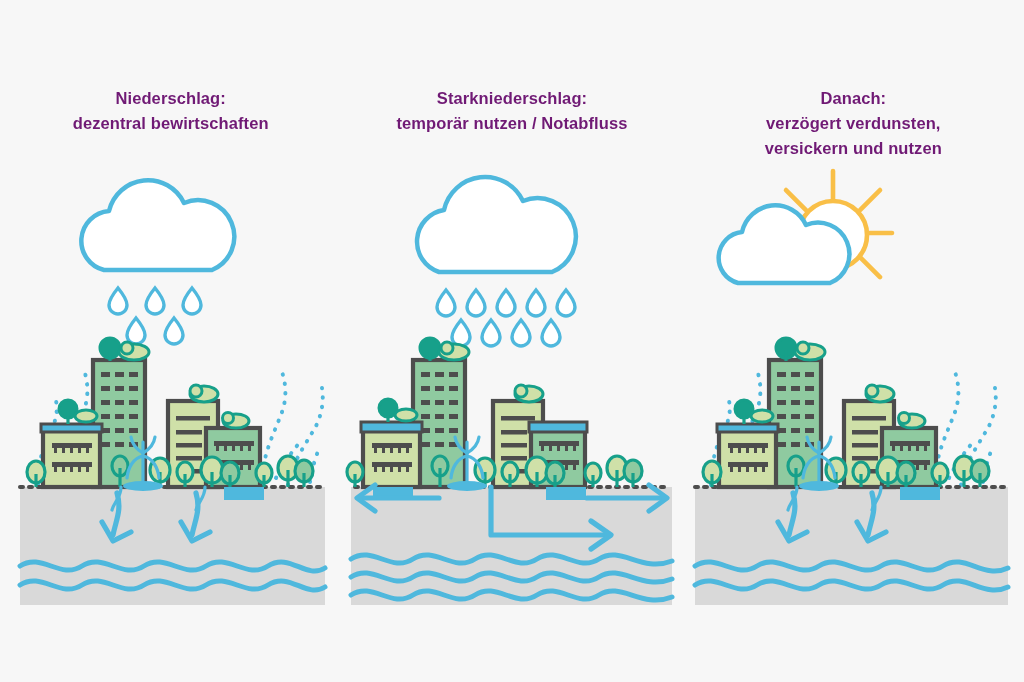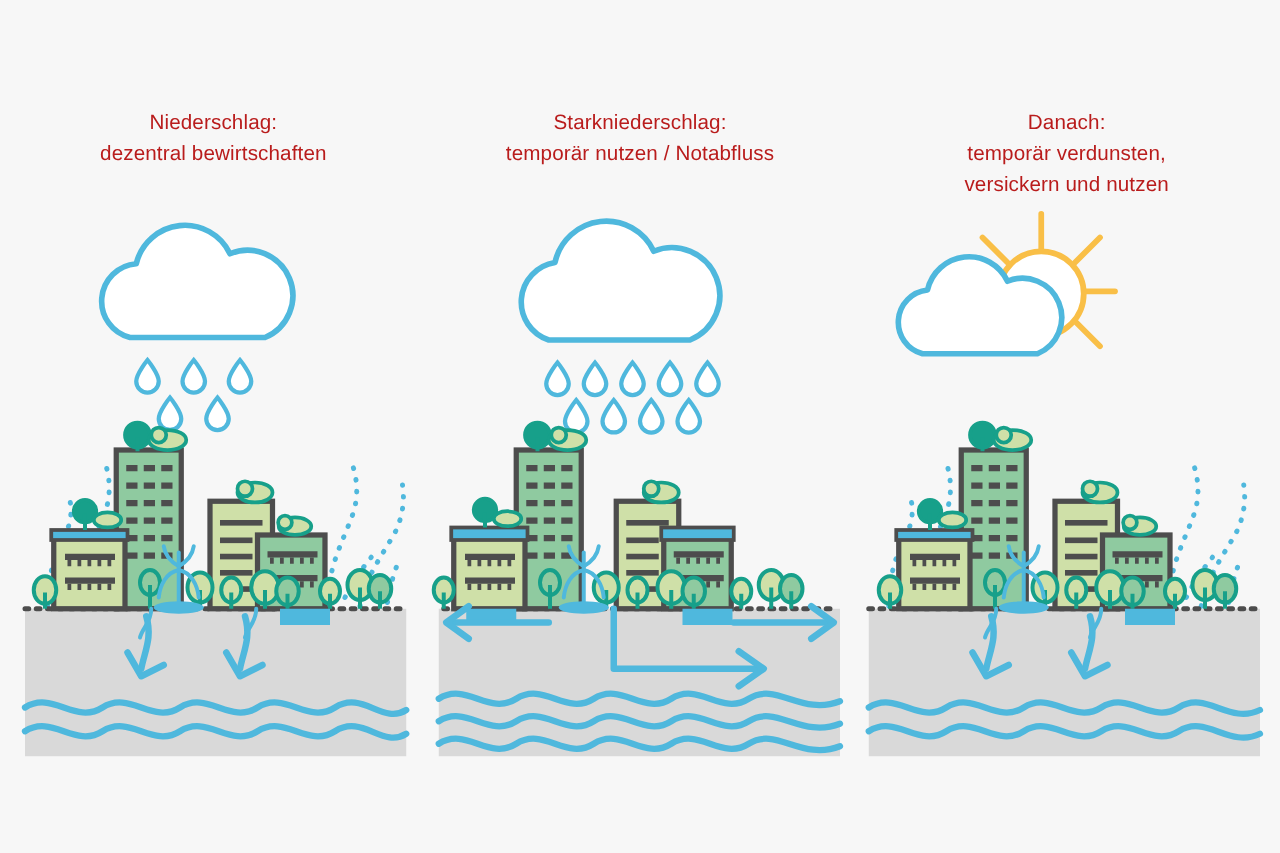--- a/index.html
+++ b/index.html
@@ -34,22 +34,22 @@
     width: 341.333px;
     height: 682px;
   }
   .panel-title {
     position: absolute;
     left: 0;
     top: 86px;
     width: 100%;
     text-align: center;
     font-size: 16.5px;
-    font-weight: normal;
-    color: #b91c1c;
+    font-weight: bold;
+    color: #701a75;
     line-height: 1.52;
     letter-spacing: 0.1px;
     white-space: pre-line;
   }
   .scene {
     position: absolute;
     left: 0;
     top: 160px;
     width: 341.333px;
     height: 450px;
@@ -442,21 +442,21 @@
             <path d="M10 399 C32 385, 50 413, 72 399 C94 385, 112 413, 134 399 C156 385, 174 413, 196 399 C218 385, 236 413, 258 399 C280 385, 300 413, 331 401"></path>
             <path d="M10 417 C32 403, 50 431, 72 417 C94 403, 112 431, 134 417 C156 403, 174 431, 196 417 C218 403, 236 431, 258 417 C280 403, 300 431, 331 419"></path>
             <path d="M10 435 C32 421, 50 449, 72 435 C94 421, 112 449, 134 435 C156 421, 174 449, 196 435 C218 421, 236 449, 258 435 C280 421, 300 449, 331 437"></path>
           </g>
         </svg>
       </div>
     </div>
 
     <div class="panel">
       <div class="panel-title">Danach:
-temporär verdunsten,
+verzögert verdunsten,
 versickern und nutzen</div>
       <div class="scene">
         <svg width="341.333" height="450" viewBox="0 0 341.333 450" xmlns="http://www.w3.org/2000/svg">
 
           <g>
             <g stroke="#f9bf47" stroke-width="4.6" stroke-linecap="round">
               <line x1="150" y1="11" x2="150" y2="40"></line>
               <line x1="103" y1="30" x2="123" y2="50"></line>
               <line x1="197" y1="30" x2="177" y2="50"></line>
               <line x1="209" y1="73" x2="182" y2="73"></line>

